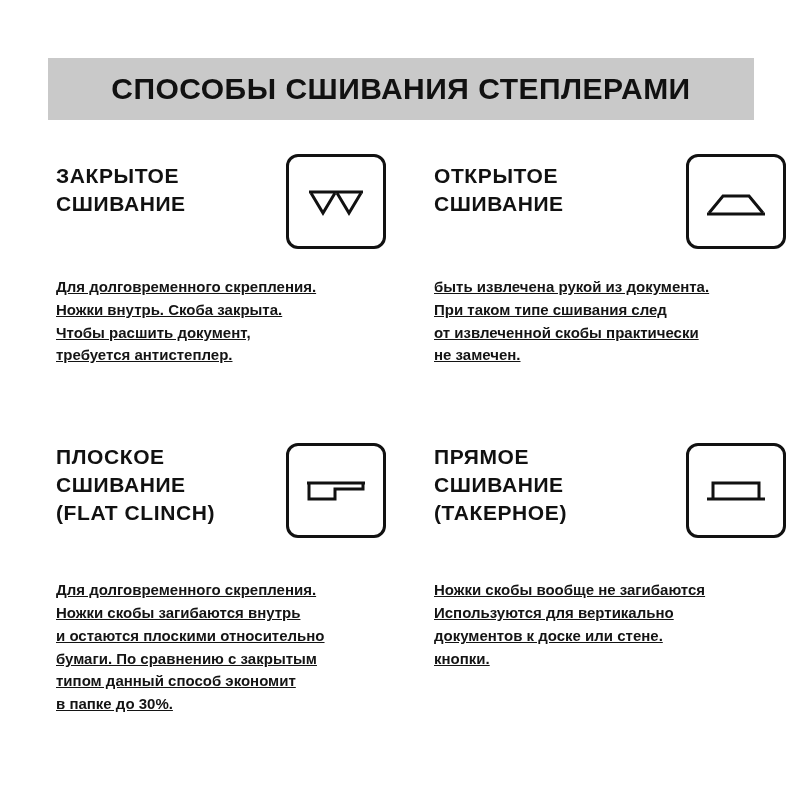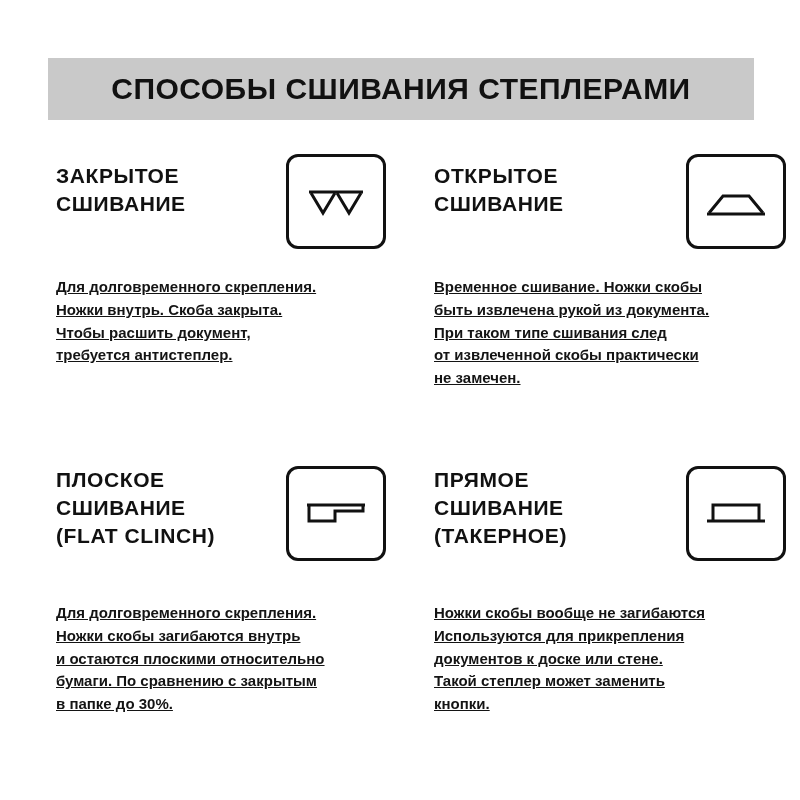--- a/index.html
+++ b/index.html
@@ -159,21 +159,20 @@
             <div class="head-line">СШИВАНИЕ</div>
           </div>
           <div class="icon-box">
             <svg width="70" height="40" viewBox="0 0 70 40" aria-hidden="true">
               <path d="M6 32 H64" stroke="#111111" stroke-width="3" fill="none"></path>
               <path d="M8 31 L22 14 H48 L62 31" stroke="#111111" stroke-width="3" fill="none" stroke-linejoin="miter"></path>
             </svg>
           </div>
         </div>
         <div class="body-text">
-          <div class="ln">Временное сшивание. Ножки скобы</div>
           <div class="ln">быть извлечена рукой из документа.</div>
           <div class="ln">При таком типе сшивания след</div>
           <div class="ln">от извлеченной скобы практически</div>
           <div class="ln">не замечен.</div>
         </div>
       </div>
 
     </div>
 
     <div class="row row-2">
@@ -190,43 +189,43 @@
               <path d="M6 12 H64" stroke="#111111" stroke-width="3" fill="none"></path>
               <path d="M8 13 V28 H34 V18 H62 V13" stroke="#111111" stroke-width="3" fill="none" stroke-linejoin="miter"></path>
             </svg>
           </div>
         </div>
         <div class="body-text">
           <div class="ln">Для долговременного скрепления.</div>
           <div class="ln">Ножки скобы загибаются внутрь</div>
           <div class="ln">и остаются плоскими относительно</div>
           <div class="ln">бумаги. По сравнению с закрытым</div>
+          <div class="ln">типом данный способ экономит</div>
           <div class="ln">в папке до 30%.</div>
         </div>
       </div>
 
       <div class="cell right">
         <div class="head">
           <div class="head-text">
             <div class="head-line">ПРЯМОЕ</div>
             <div class="head-line">СШИВАНИЕ</div>
             <div class="head-line">(ТАКЕРНОЕ)</div>
           </div>
           <div class="icon-box">
             <svg width="70" height="40" viewBox="0 0 70 40" aria-hidden="true">
               <path d="M6 28 H64" stroke="#111111" stroke-width="3" fill="none"></path>
               <path d="M12 29 V12 H58 V29" stroke="#111111" stroke-width="3" fill="none" stroke-linejoin="miter"></path>
             </svg>
           </div>
         </div>
         <div class="body-text">
           <div class="ln">Ножки скобы вообще не загибаются</div>
-          <div class="ln">Используются для прикрепления</div>
+          <div class="ln">Используются для вертикально</div>
           <div class="ln">документов к доске или стене.</div>
-          <div class="ln">Такой степлер может заменить</div>
           <div class="ln">кнопки.</div>
         </div>
       </div>
 
     </div>
 
   </div>
 </div>
 
 </body></html>

